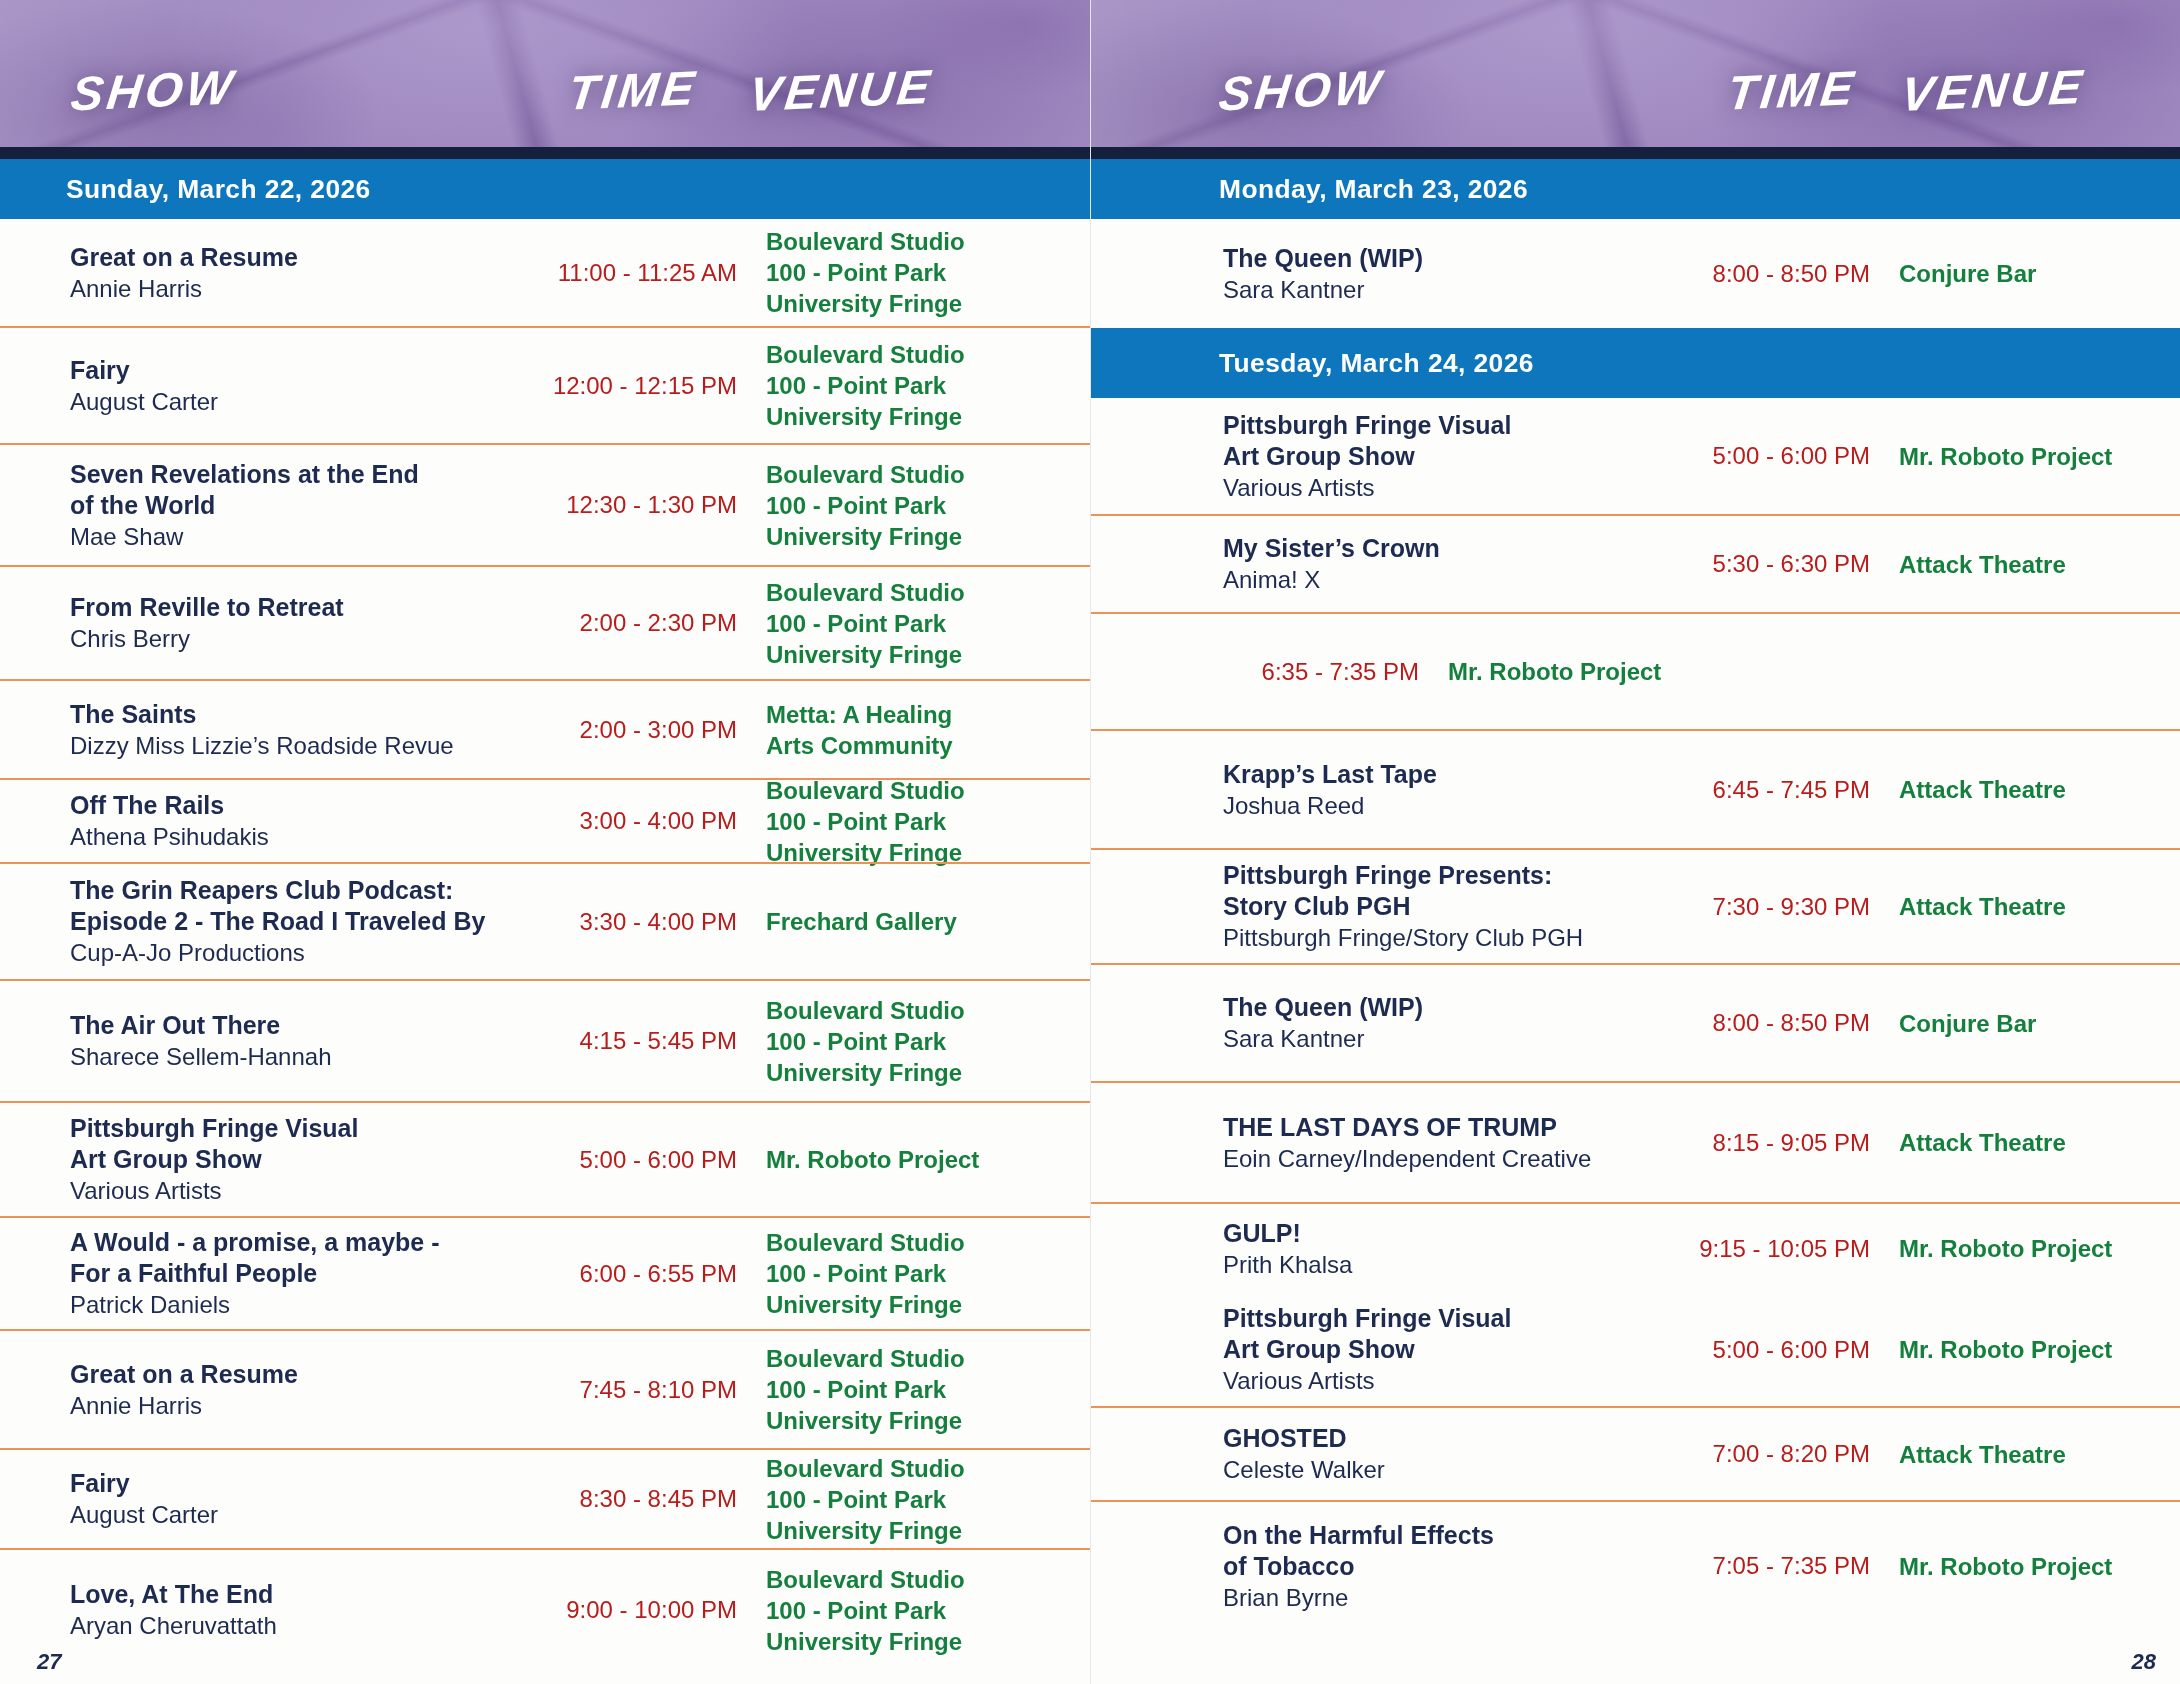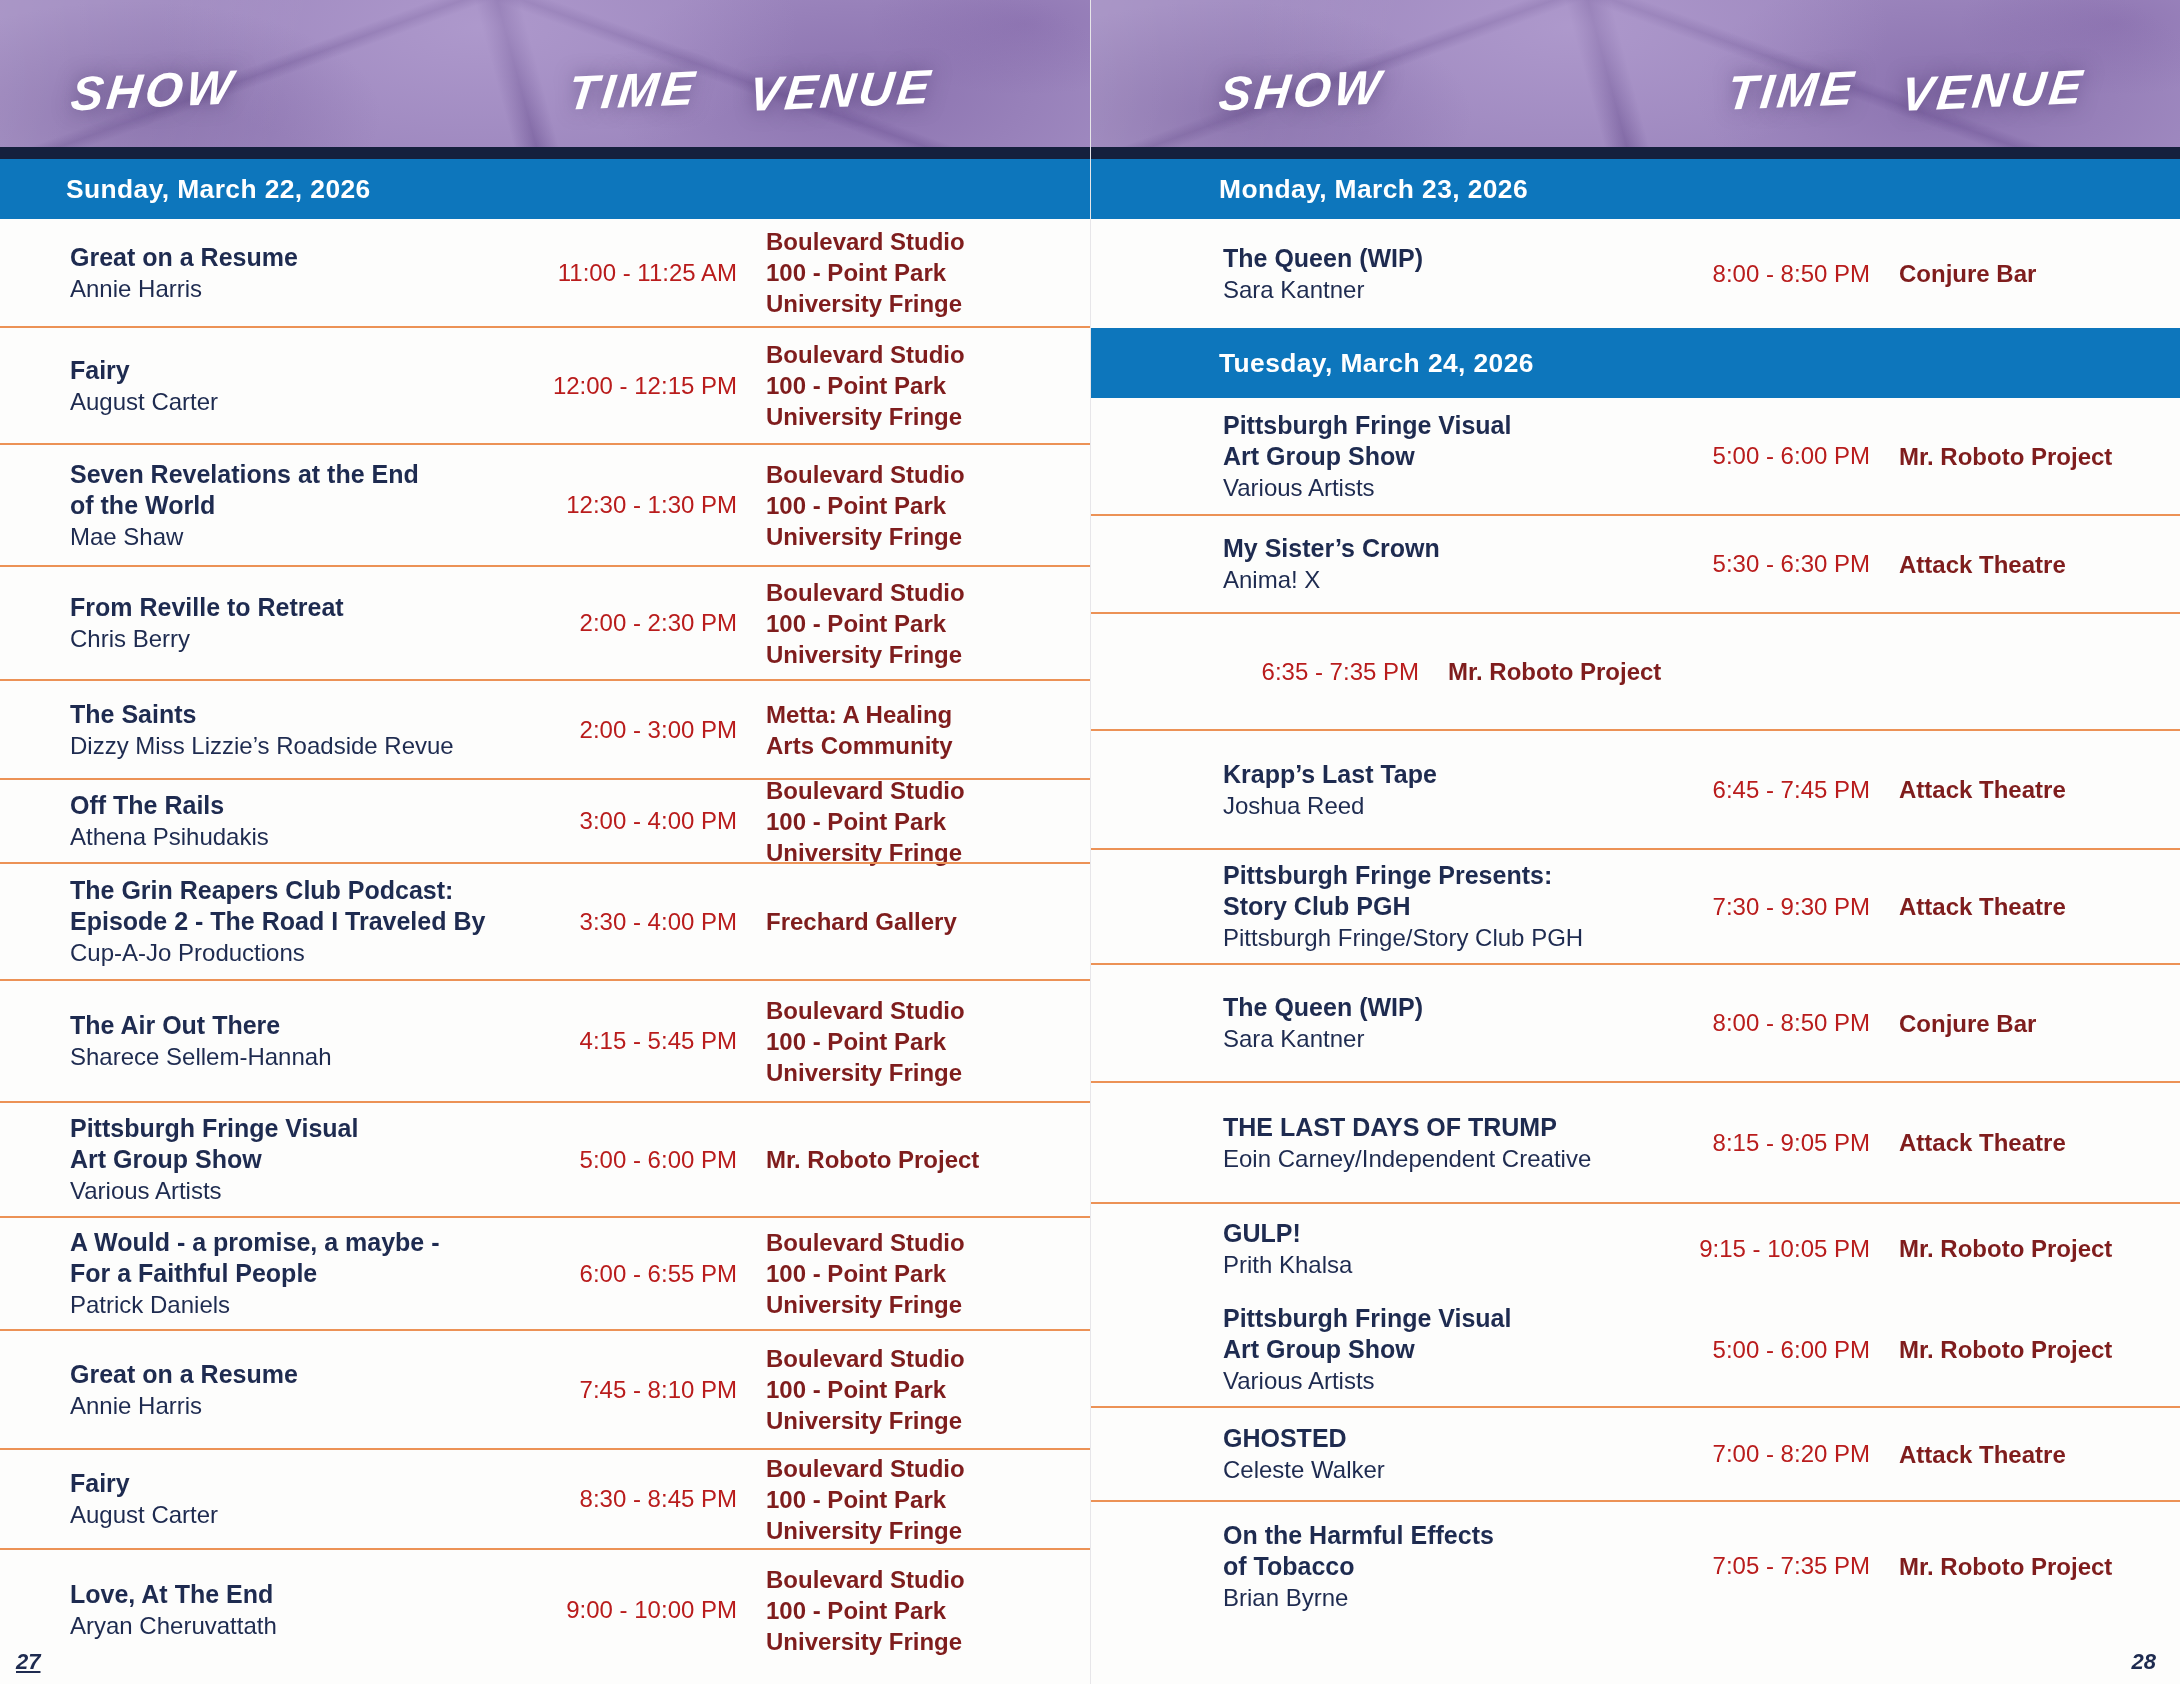--- a/index.html
+++ b/index.html
@@ -50,28 +50,28 @@
 
   .c-show { flex:1 1 auto; padding-right:6.8px; }
   .show-title  { color:#1e2b50; font-size:25px; font-weight:bold; line-height:31px; white-space:pre-line; }
   .show-artist { color:#1e2b50; font-size:24px; line-height:31px; }
   .c-time {
     flex:0 0 auto; text-align:right; color:#b91c1c; font-size:24px; white-space:nowrap;
   }
   .page.left  .c-time { width:213px; }
   .page.right .c-time { width:196px;text-align:right; }
   .c-venue {
-    flex:0 0 auto; margin-left:29px; color:#7f1d1d; font-size:24px; font-weight:bold;
+    flex:0 0 auto; margin-left:29px; color:#15803d; font-size:24px; font-weight:bold;
     line-height:31px; white-space:pre-line;
   }
   .page.left  .c-venue { width:281px; }
   .page.right .c-venue { width:264px; }
 
   .page-num { position:absolute; bottom:10.2px; color:#1e2b50; font-size:22px; font-weight:bold; font-style:italic; }
-  .page.left  .page-num { left:16px;text-decoration:underline; }
+  .page.left  .page-num { left:37px; }
   .page.right .page-num { right:24px; }
 </style>
 </head>
 <body>
 
 <div class="spread">
 
   <div class="page left">
     <div class="page-header">
       <div class="hdr-label" style="left:72px">SHOW</div>

